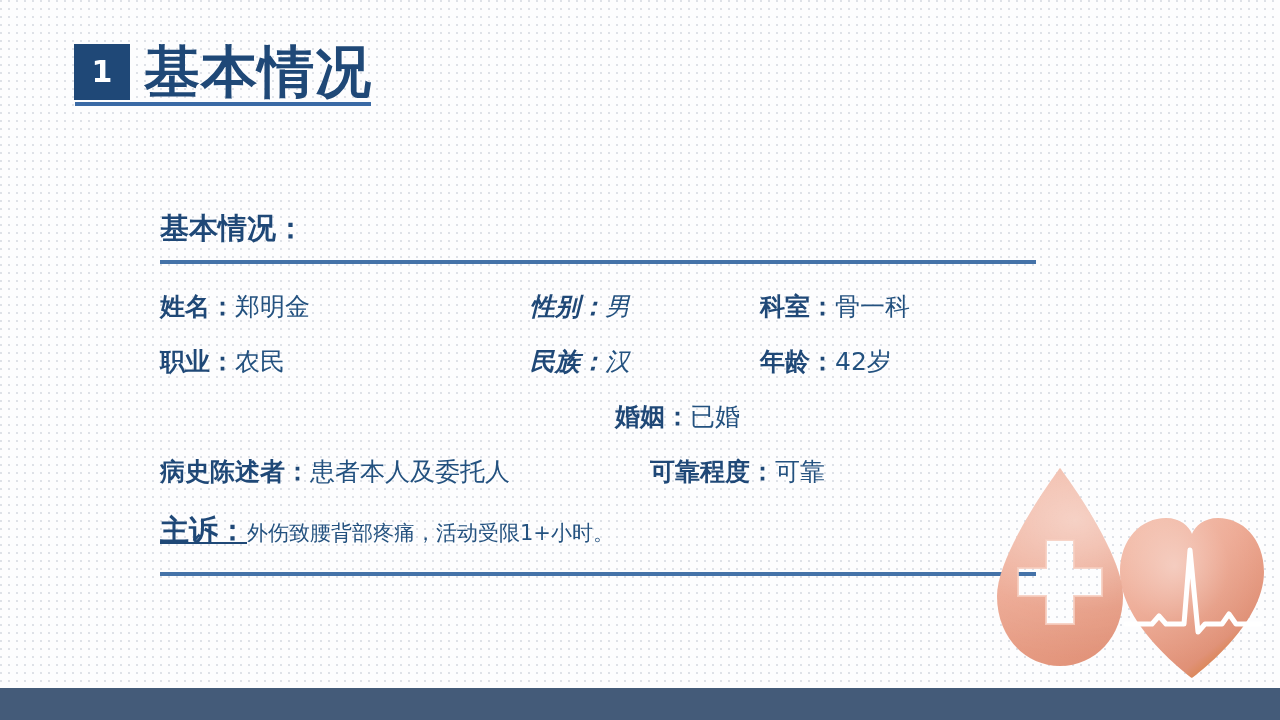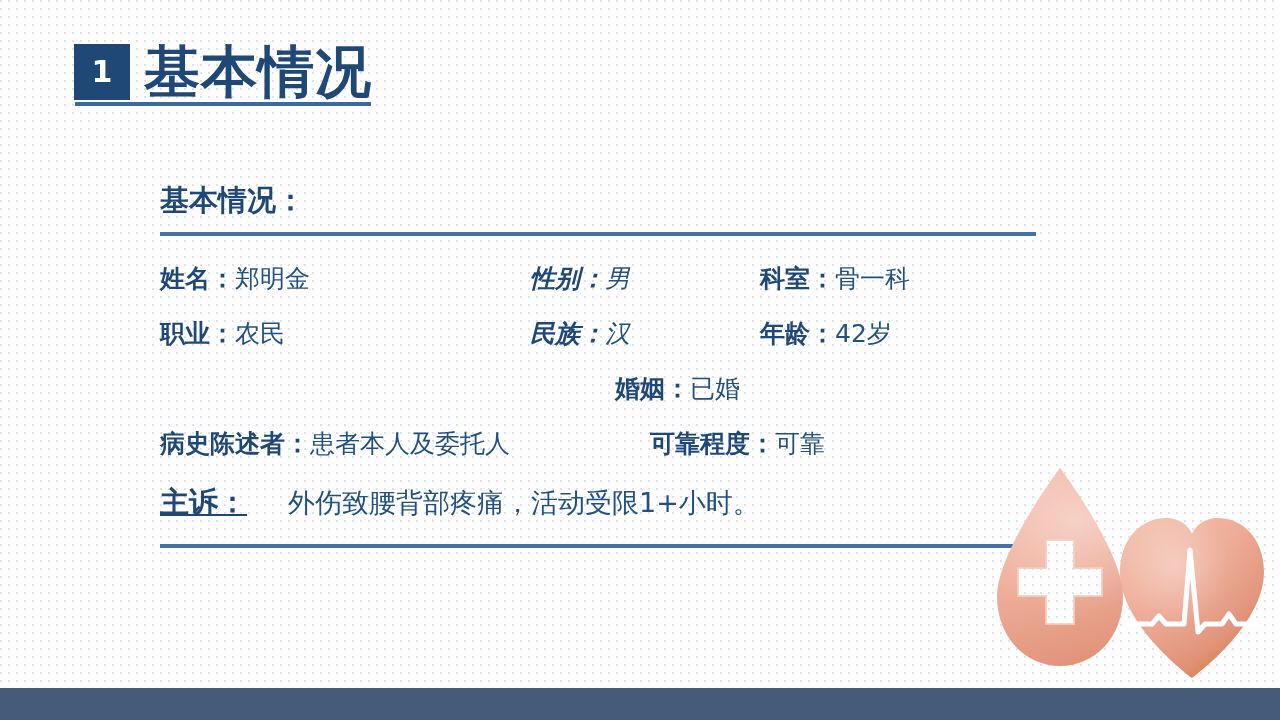--- a/index.html
+++ b/index.html
@@ -64,21 +64,21 @@
     top: 58px;
     width: 296px;
     height: 4px;
     background: #3a6aa5;
   }
 
   
   #info-block {
     position: absolute;
     left: 160px;
-    top: 180px;
+    top: 208px;
     width: 880px;
   }
   #section-title {
     font-size: 29px;
     font-weight: bold;
     color: #1f4877;
     line-height: 40px;
     white-space: nowrap;
   }
   .divider {
@@ -113,21 +113,21 @@
     font-size: 25px;
     font-weight: bold;
     color: #1f4877;
   }
   .val {
     font-size: 25px;
     font-weight: normal;
     color: #23517f;
   }
   .info-row.tall .lab { font-size: 29px; text-decoration: underline; }
-  .info-row.tall .val { font-size: 27px; margin-left: 41px; }
+  .info-row.tall .val { font-size: 21px; }
 
   
   .c0 { left: 0px; }
   .c1 { left: 370px; font-style: italic; }
   .c2 { left: 600px; }
   .r3c1 { left: 455px; }
   .r4c1 { left: 490px; }
 
   
   #footer-bar {

